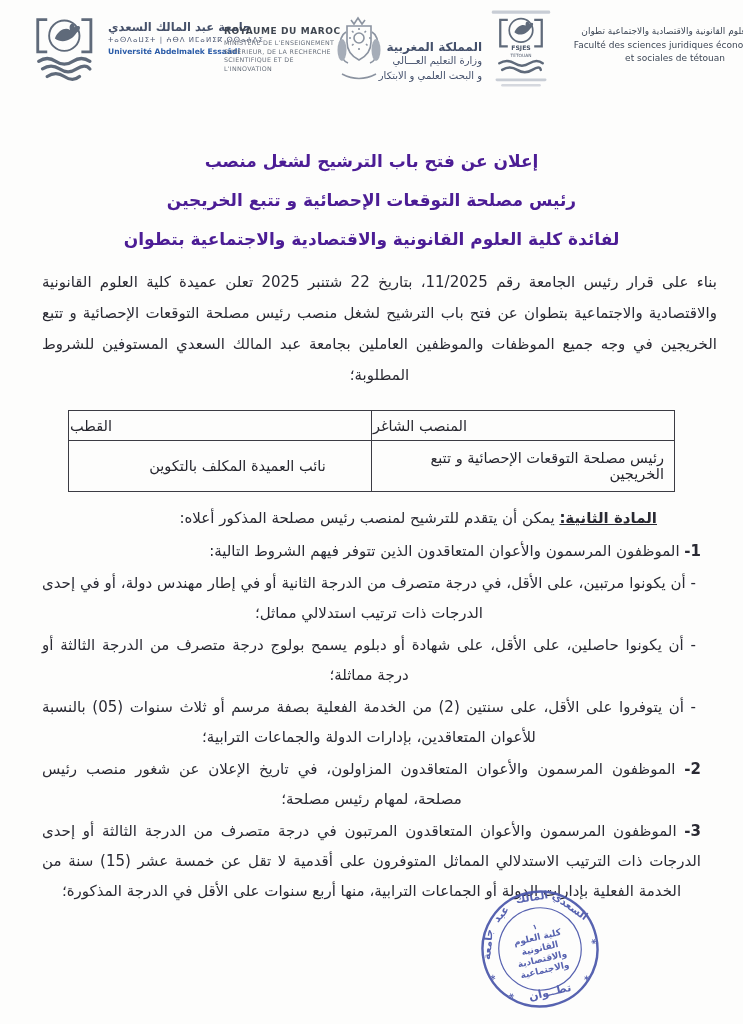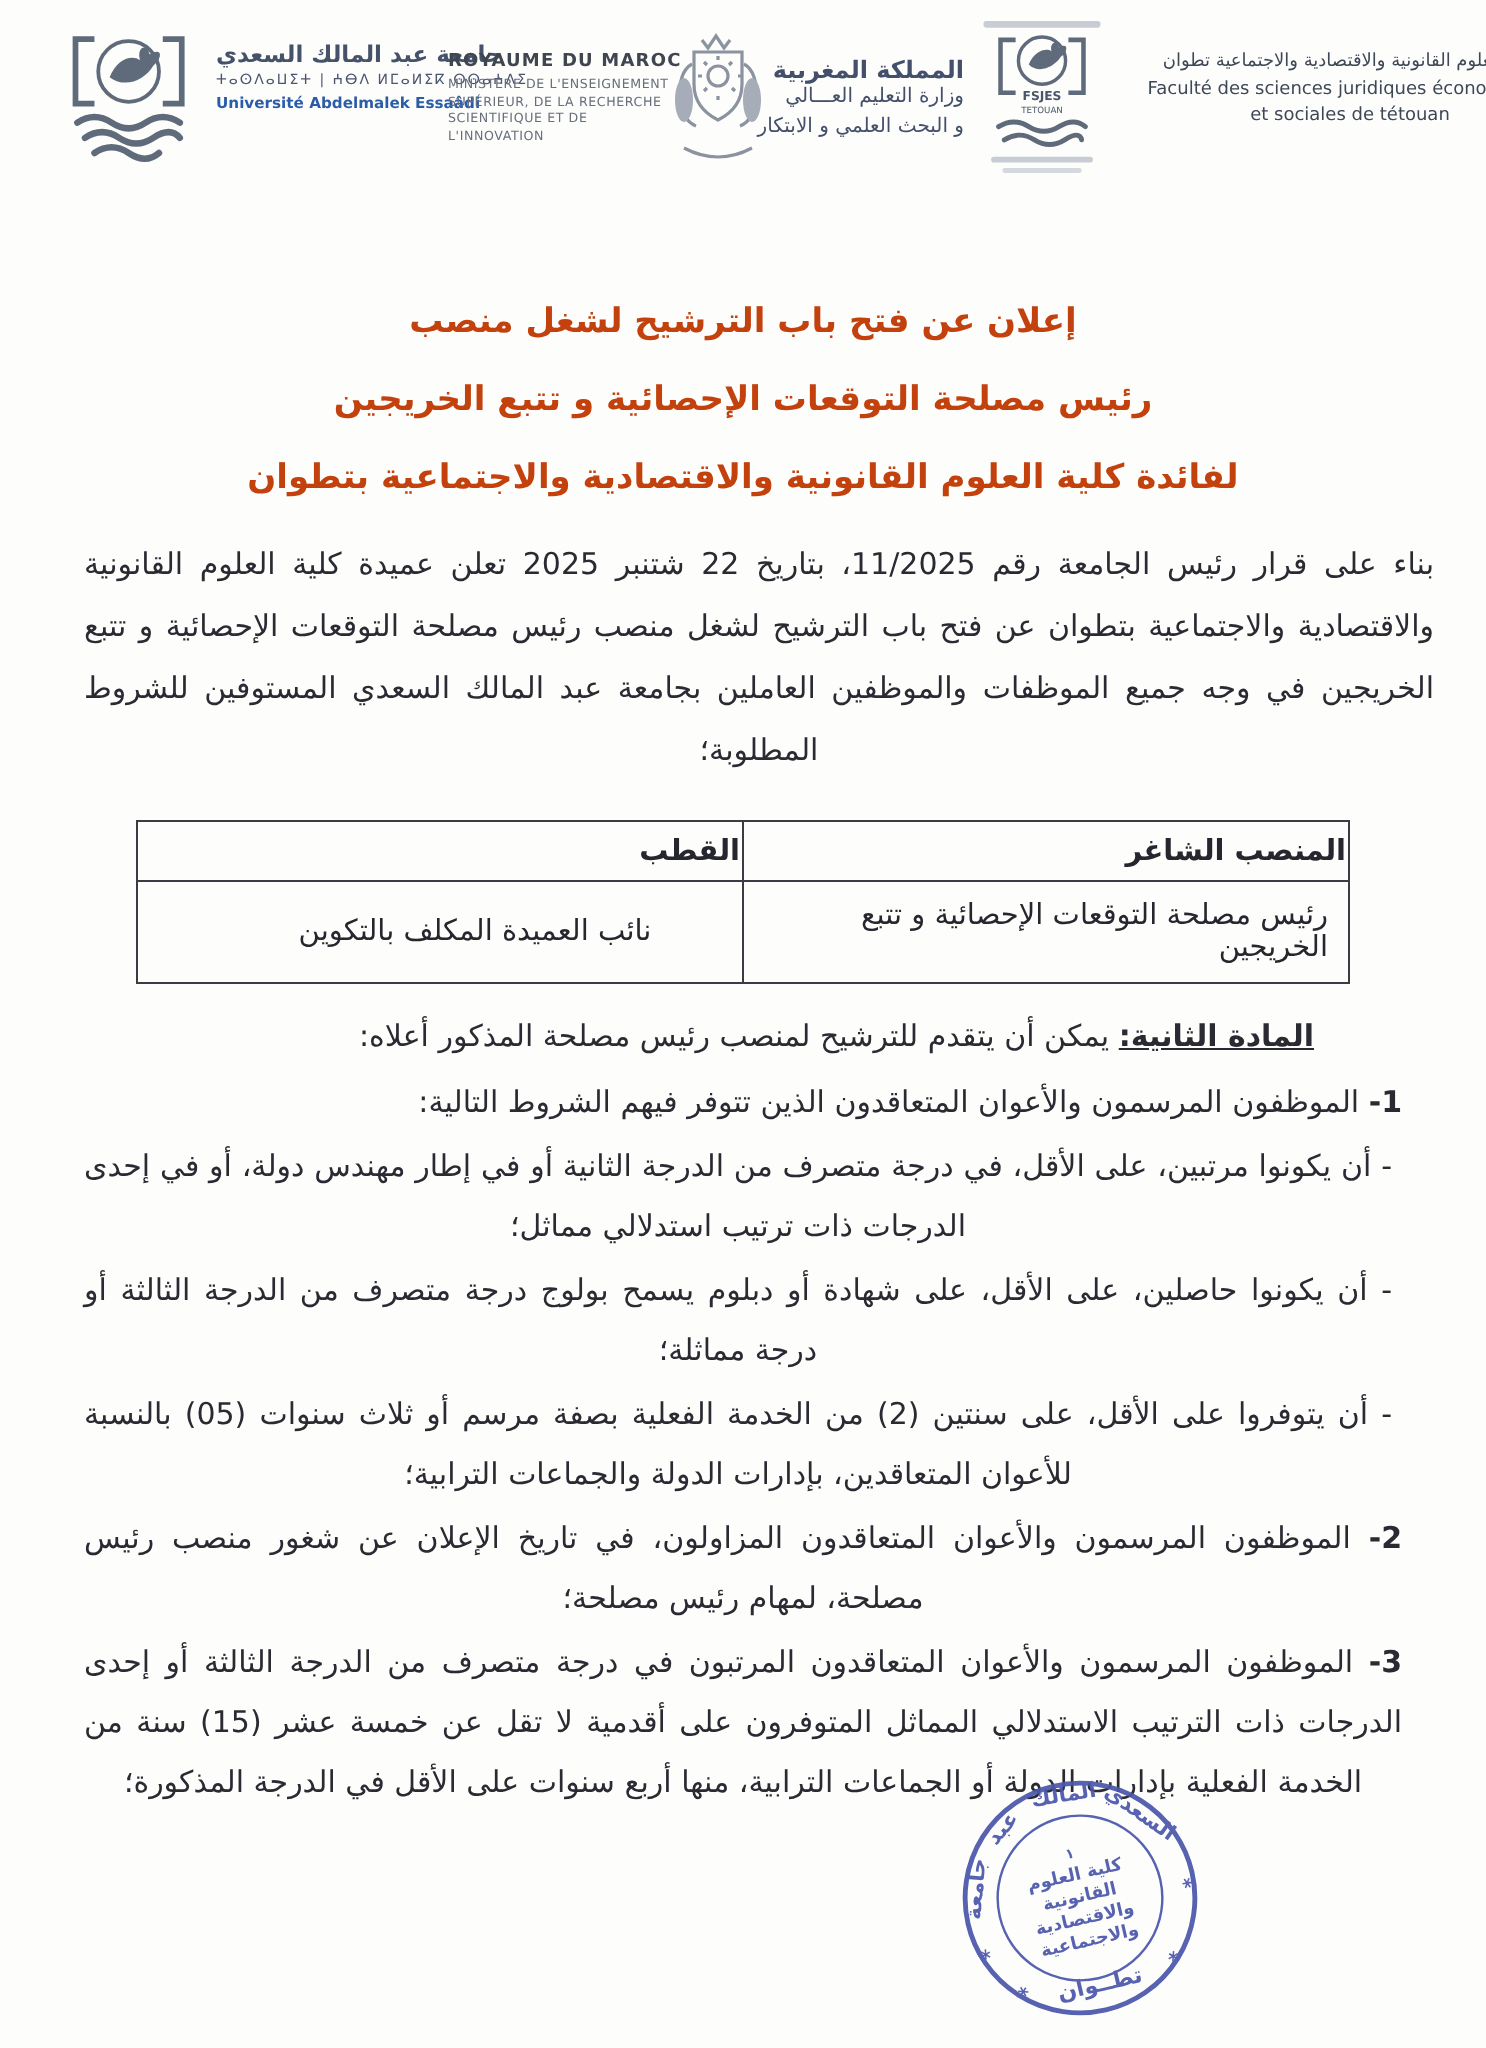--- a/index.html
+++ b/index.html
@@ -12,48 +12,48 @@
   .hdr-block{position:absolute;}
   .uni-icon{left:33px;top:14px;}
   .uni-text{left:108px;top:20px;width:118px;text-align:center;color:#46516a;}
   .uni-ar{font-size:11.5px;font-weight:bold;white-space:nowrap;}
   .uni-tif{font-size:7px;letter-spacing:1px;margin-top:2px;white-space:nowrap;color:#4a5570;}
   .uni-fr{font-size:7.6px;font-weight:bold;color:#2b5ca8;margin-top:3px;white-space:nowrap;}
   .min-fr{left:224px;top:26px;width:112px;color:#4a525e;}
   .min-fr .l1{font-size:9px;font-weight:bold;letter-spacing:.6px;white-space:nowrap;color:#3f4650;}
   .min-fr .sub{font-size:6.3px;letter-spacing:.3px;line-height:8.6px;margin-top:3px;color:#676f7b;}
   .coa{left:334px;top:12px;}
-  .min-ar{left:382px;top:28px;width:100px;direction:rtl;text-align:right;color:#44506b;}
+  .min-ar{left:382px;top:40px;width:100px;direction:rtl;text-align:right;color:#44506b;}
   .min-ar .l1{font-size:12px;font-weight:bold;white-space:nowrap;}
   .min-ar .l2,.min-ar .l3{font-size:10px;line-height:14.5px;white-space:nowrap;}
   .fac-icon{left:488px;top:8px;}
   .fac-text{left:560px;top:26px;width:230px;text-align:center;color:#3d4756;}
   .fac-ar{font-size:9px;white-space:nowrap;direction:rtl;}
   .fac-fr1{font-size:9px;white-space:nowrap;margin-top:4px;}
   .fac-fr2{font-size:9px;margin-top:3px;}
   .bar{background:#b6bcc8;border-radius:2px;opacity:.75;}
   
   .title{position:absolute;top:142px;left:0;width:100%;text-align:center;direction:rtl;
-         font-weight:bold;font-size:17px;line-height:39px;color:#c2410c;}
+         font-weight:bold;font-size:17px;line-height:39px;color:#4c1d95;}
   
   .intro{position:absolute;top:267px;right:26px;left:42px;direction:rtl;
          font-size:15px;line-height:31px;text-align:justify;text-align-last:center;margin:0;}
   .a2{position:absolute;top:503px;right:42px;left:42px;direction:rtl;text-align:right;
       font-size:15px;line-height:30px;margin:0;text-indent:44px;}
   .a2 .lbl{font-weight:bold;text-decoration:underline;}
   .items{position:absolute;top:536px;right:42px;left:42px;direction:rtl;font-size:15px;line-height:30px;}
   .items p{margin:0 0 2px 0;text-align:justify;text-align-last:center;}
   .items p.single{text-align:right;text-align-last:right;}
   .items .num{font-weight:bold;}
   .items p.dash{padding-right:5px;}
   
   table.vac{position:absolute;top:410px;left:68px;width:607px;border-collapse:collapse;
             direction:rtl;font-size:14.5px;color:#26262e;}
   table.vac th,table.vac td{border:1.4px solid #3c3c44;}
-  table.vac th{height:27px;font-weight:bold;text-align:right;margin-top:30px;}
+  table.vac th{height:27px;font-weight:normal;text-align:left;margin-top:30px;}
   table.vac td{height:46px;padding-left:36px;}
   td.pos{text-align:right;padding:2px 10px 2px 6px;width:50%;}
   td.pole{text-align:center;width:50%;}
   
   .stamp{position:absolute;left:479px;top:888px;width:122px;height:122px;
          transform:rotate(-13deg);opacity:.92;}
 </style>
 </head>
 <body>
 

